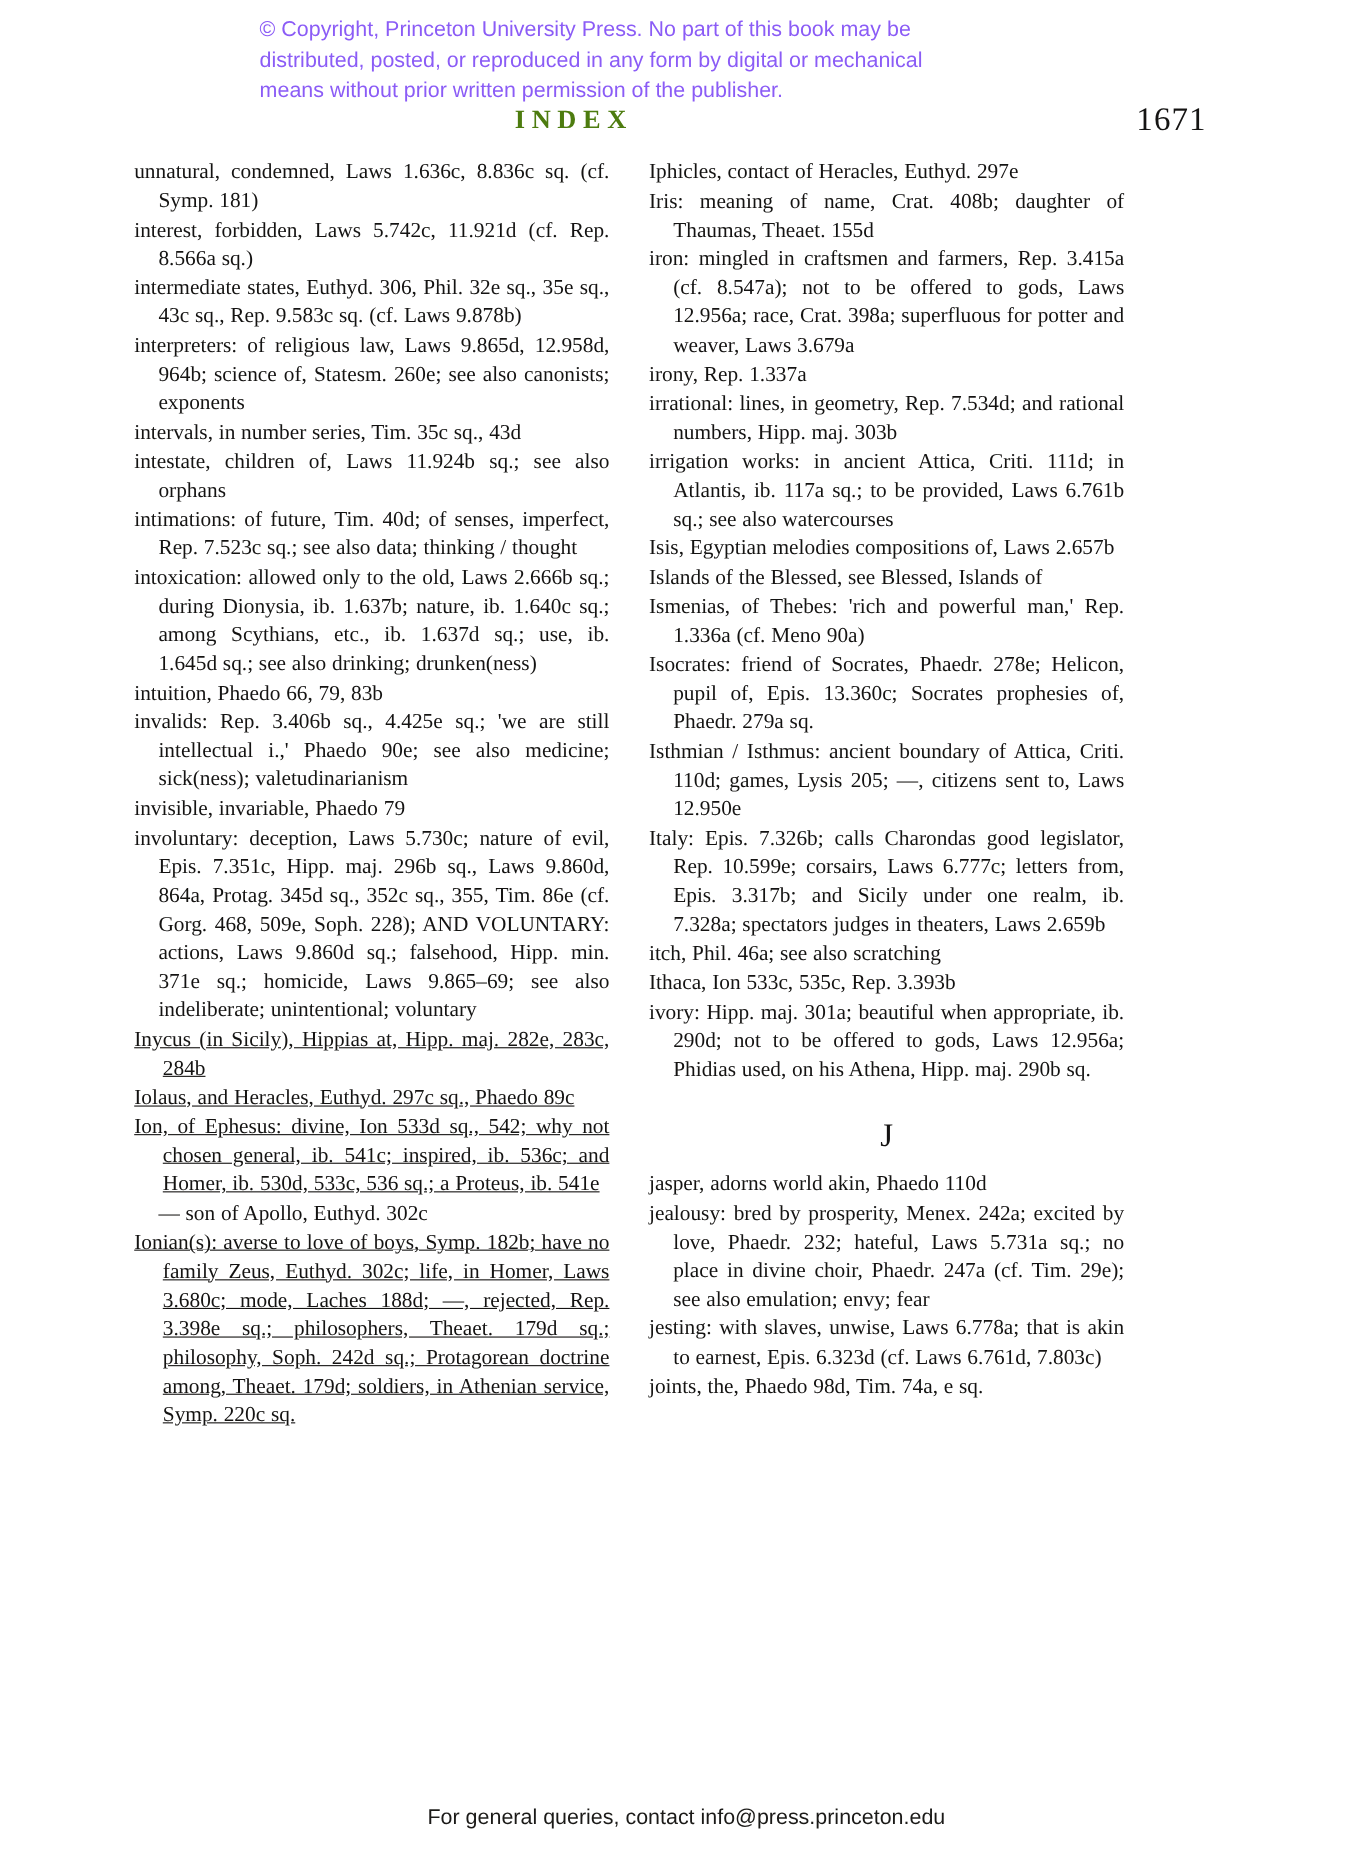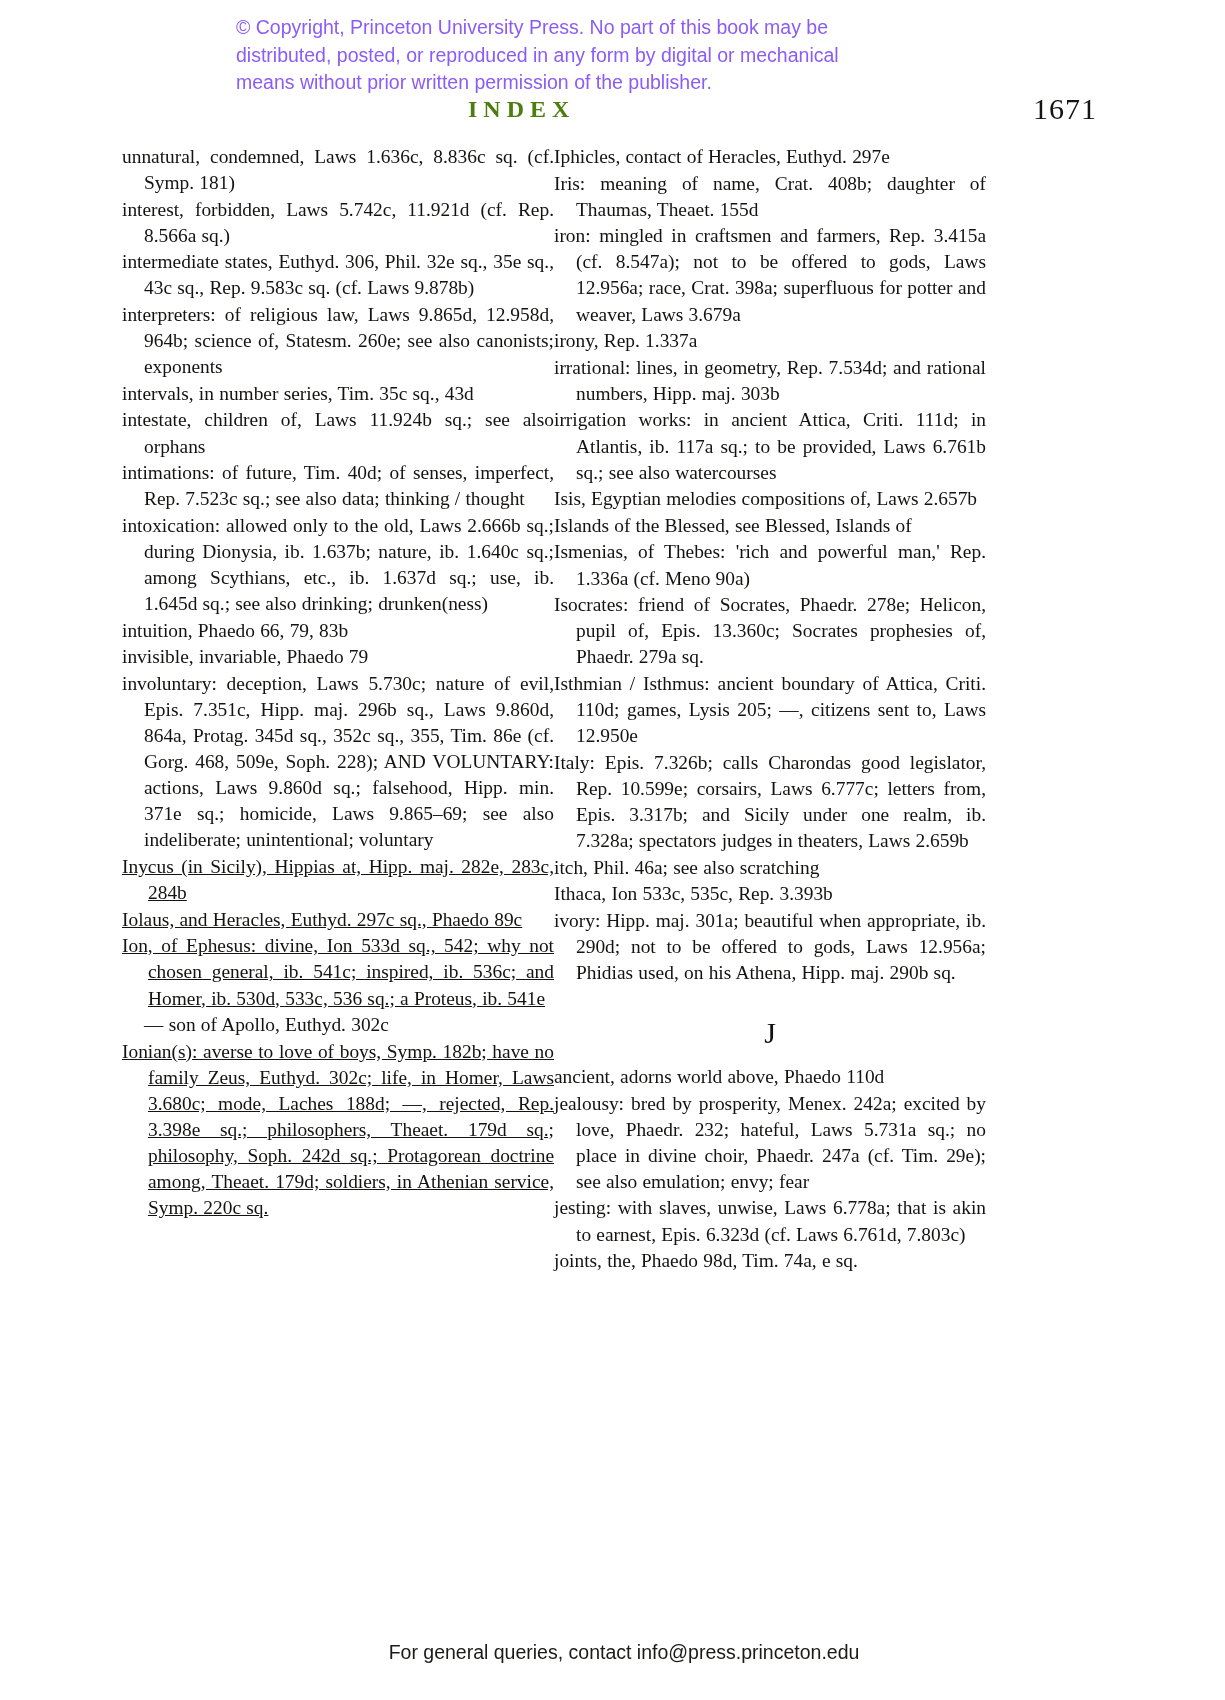--- a/index.html
+++ b/index.html
@@ -57,20 +57,21 @@
     color: #151413;
     letter-spacing: 1px;
   }
 
   .columns {
     position: absolute;
     top: 144px;
     left: 122px;
     width: 900px;
     display: flex;
+    gap: 36px;
   }
   .col {
     width: 432px;
   }
   .entry {
     font-size: 19.4px;
     line-height: 1.345;
     text-align: justify;
     text-indent: -22px;
     padding-left: 22px;
@@ -128,20 +129,21 @@
     <div class="col">
       <p class="entry">unnatural, condemned, Laws 1.636c, 8.836c sq. (cf. Symp. 181)</p>
       <p class="entry">interest, forbidden, Laws 5.742c, 11.921d (cf. Rep. 8.566a sq.)</p>
       <p class="entry">intermediate states, Euthyd. 306, Phil. 32e sq., 35e sq., 43c sq., Rep. 9.583c sq. (cf. Laws 9.878b)</p>
       <p class="entry">interpreters: of religious law, Laws 9.865d, 12.958d, 964b; science of, Statesm. 260e; see also canonists; exponents</p>
       <p class="entry">intervals, in number series, Tim. 35c sq., 43d</p>
       <p class="entry">intestate, children of, Laws 11.924b sq.; see also orphans</p>
       <p class="entry">intimations: of future, Tim. 40d; of senses, imperfect, Rep. 7.523c sq.; see also data; thinking / thought</p>
       <p class="entry">intoxication: allowed only to the old, Laws 2.666b sq.; during Dionysia, ib. 1.637b; nature, ib. 1.640c sq.; among Scythians, etc., ib. 1.637d sq.; use, ib. 1.645d sq.; see also drinking; drunken(ness)</p>
       <p class="entry">intuition, Phaedo 66, 79, 83b</p>
+      <p class="entry">invalids: Rep. 3.406b sq., 4.425e sq.; 'we are still intellectual i.,' Phaedo 90e; see also medicine; sick(ness); valetudinarianism</p>
       <p class="entry">invisible, invariable, Phaedo 79</p>
       <p class="entry">involuntary: deception, Laws 5.730c; nature of evil, Epis. 7.351c, Hipp. maj. 296b sq., Laws 9.860d, 864a, Protag. 345d sq., 352c sq., 355, Tim. 86e (cf. Gorg. 468, 509e, Soph. 228); AND VOLUNTARY: actions, Laws 9.860d sq.; falsehood, Hipp. min. 371e sq.; homicide, Laws 9.865–69; see also indeliberate; unintentional; voluntary</p>
       <p class="entry hang-big">Inycus (in Sicily), Hippias at, Hipp. maj. 282e, 283c, 284b</p>
       <p class="entry hang-big">Iolaus, and Heracles, Euthyd. 297c sq., Phaedo 89c</p>
       <p class="entry hang-big">Ion, of Ephesus: divine, Ion 533d sq., 542; why not chosen general, ib. 541c; inspired, ib. 536c; and Homer, ib. 530d, 533c, 536 sq.; a Proteus, ib. 541e</p>
       <p class="entry dash">— son of Apollo, Euthyd. 302c</p>
       <p class="entry hang-big">Ionian(s): averse to love of boys, Symp. 182b; have no family Zeus, Euthyd. 302c; life, in Homer, Laws 3.680c; mode, Laches 188d; —, rejected, Rep. 3.398e sq.; philosophers, Theaet. 179d sq.; philosophy, Soph. 242d sq.; Protagorean doctrine among, Theaet. 179d; soldiers, in Athenian service, Symp. 220c sq.</p>
     </div>
 
     <div class="col">
@@ -156,21 +158,21 @@
       <p class="entry">Ismenias, of Thebes: 'rich and powerful man,' Rep. 1.336a (cf. Meno 90a)</p>
       <p class="entry">Isocrates: friend of Socrates, Phaedr. 278e; Helicon, pupil of, Epis. 13.360c; Socrates prophesies of, Phaedr. 279a sq.</p>
       <p class="entry">Isthmian / Isthmus: ancient boundary of Attica, Criti. 110d; games, Lysis 205; —, citizens sent to, Laws 12.950e</p>
       <p class="entry">Italy: Epis. 7.326b; calls Charondas good legislator, Rep. 10.599e; corsairs, Laws 6.777c; letters from, Epis. 3.317b; and Sicily under one realm, ib. 7.328a; spectators judges in theaters, Laws 2.659b</p>
       <p class="entry">itch, Phil. 46a; see also scratching</p>
       <p class="entry">Ithaca, Ion 533c, 535c, Rep. 3.393b</p>
       <p class="entry">ivory: Hipp. maj. 301a; beautiful when appropriate, ib. 290d; not to be offered to gods, Laws 12.956a; Phidias used, on his Athena, Hipp. maj. 290b sq.</p>
 
       <div class="letter-head">J</div>
 
-      <p class="entry">ancient, adorns world above, Phaedo 110d</p>
+      <p class="entry">jasper, adorns world akin, Phaedo 110d</p>
       <p class="entry">jealousy: bred by prosperity, Menex. 242a; excited by love, Phaedr. 232; hateful, Laws 5.731a sq.; no place in divine choir, Phaedr. 247a (cf. Tim. 29e); see also emulation; envy; fear</p>
       <p class="entry">jesting: with slaves, unwise, Laws 6.778a; that is akin to earnest, Epis. 6.323d (cf. Laws 6.761d, 7.803c)</p>
       <p class="entry">joints, the, Phaedo 98d, Tim. 74a, e sq.</p>
     </div>
 
   </div>
 
   <div class="footer">For general queries, contact info@press.princeton.edu</div>
 
 </div>

